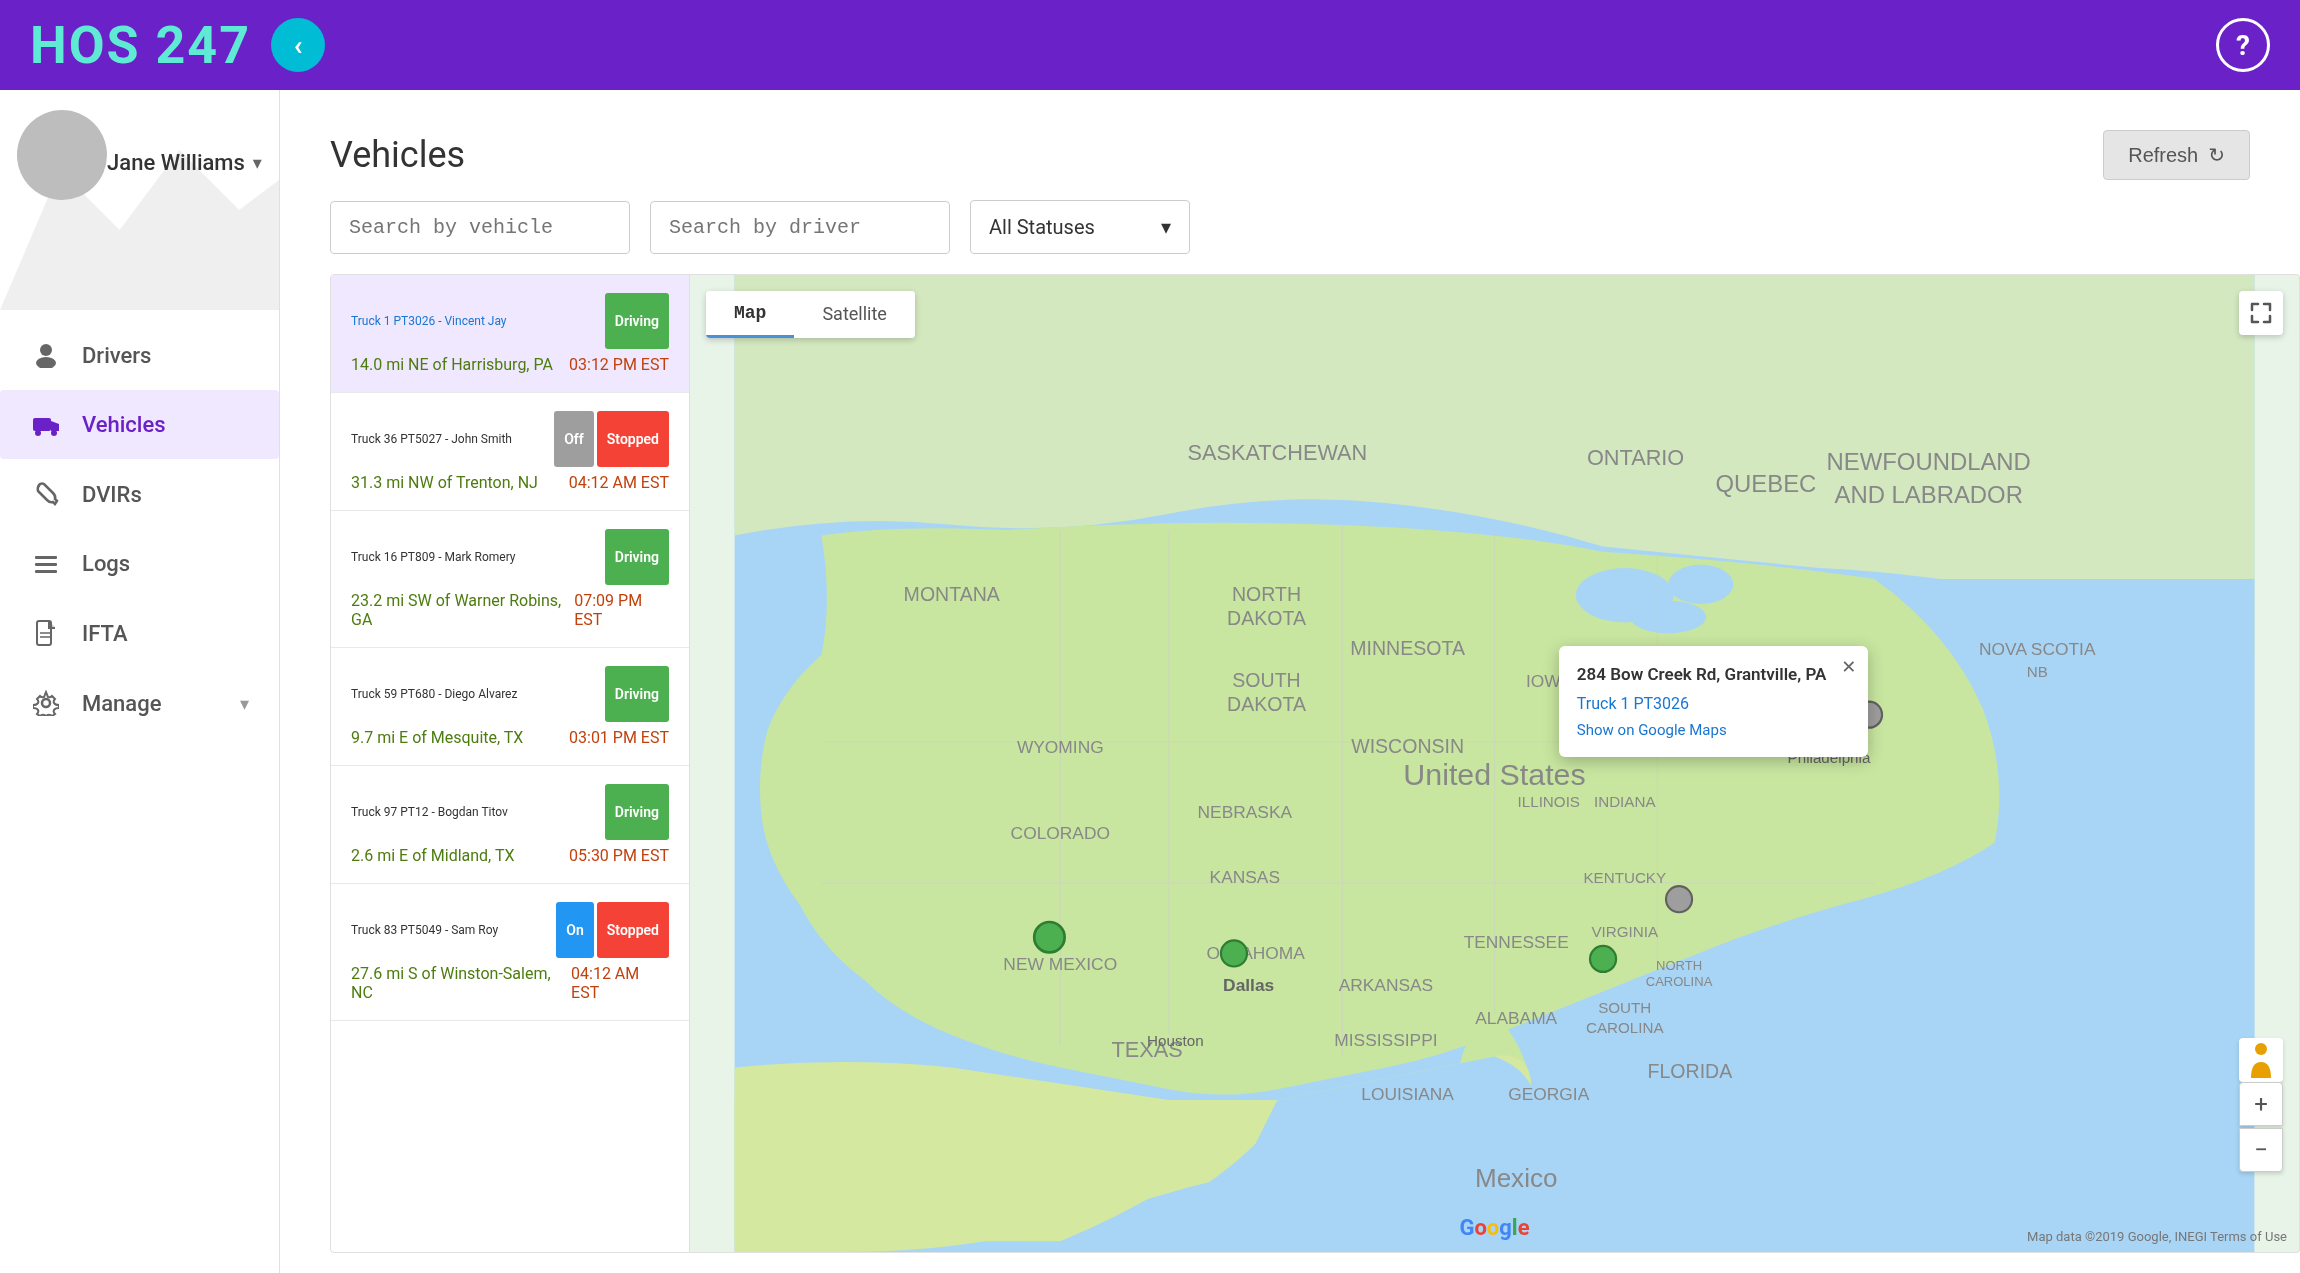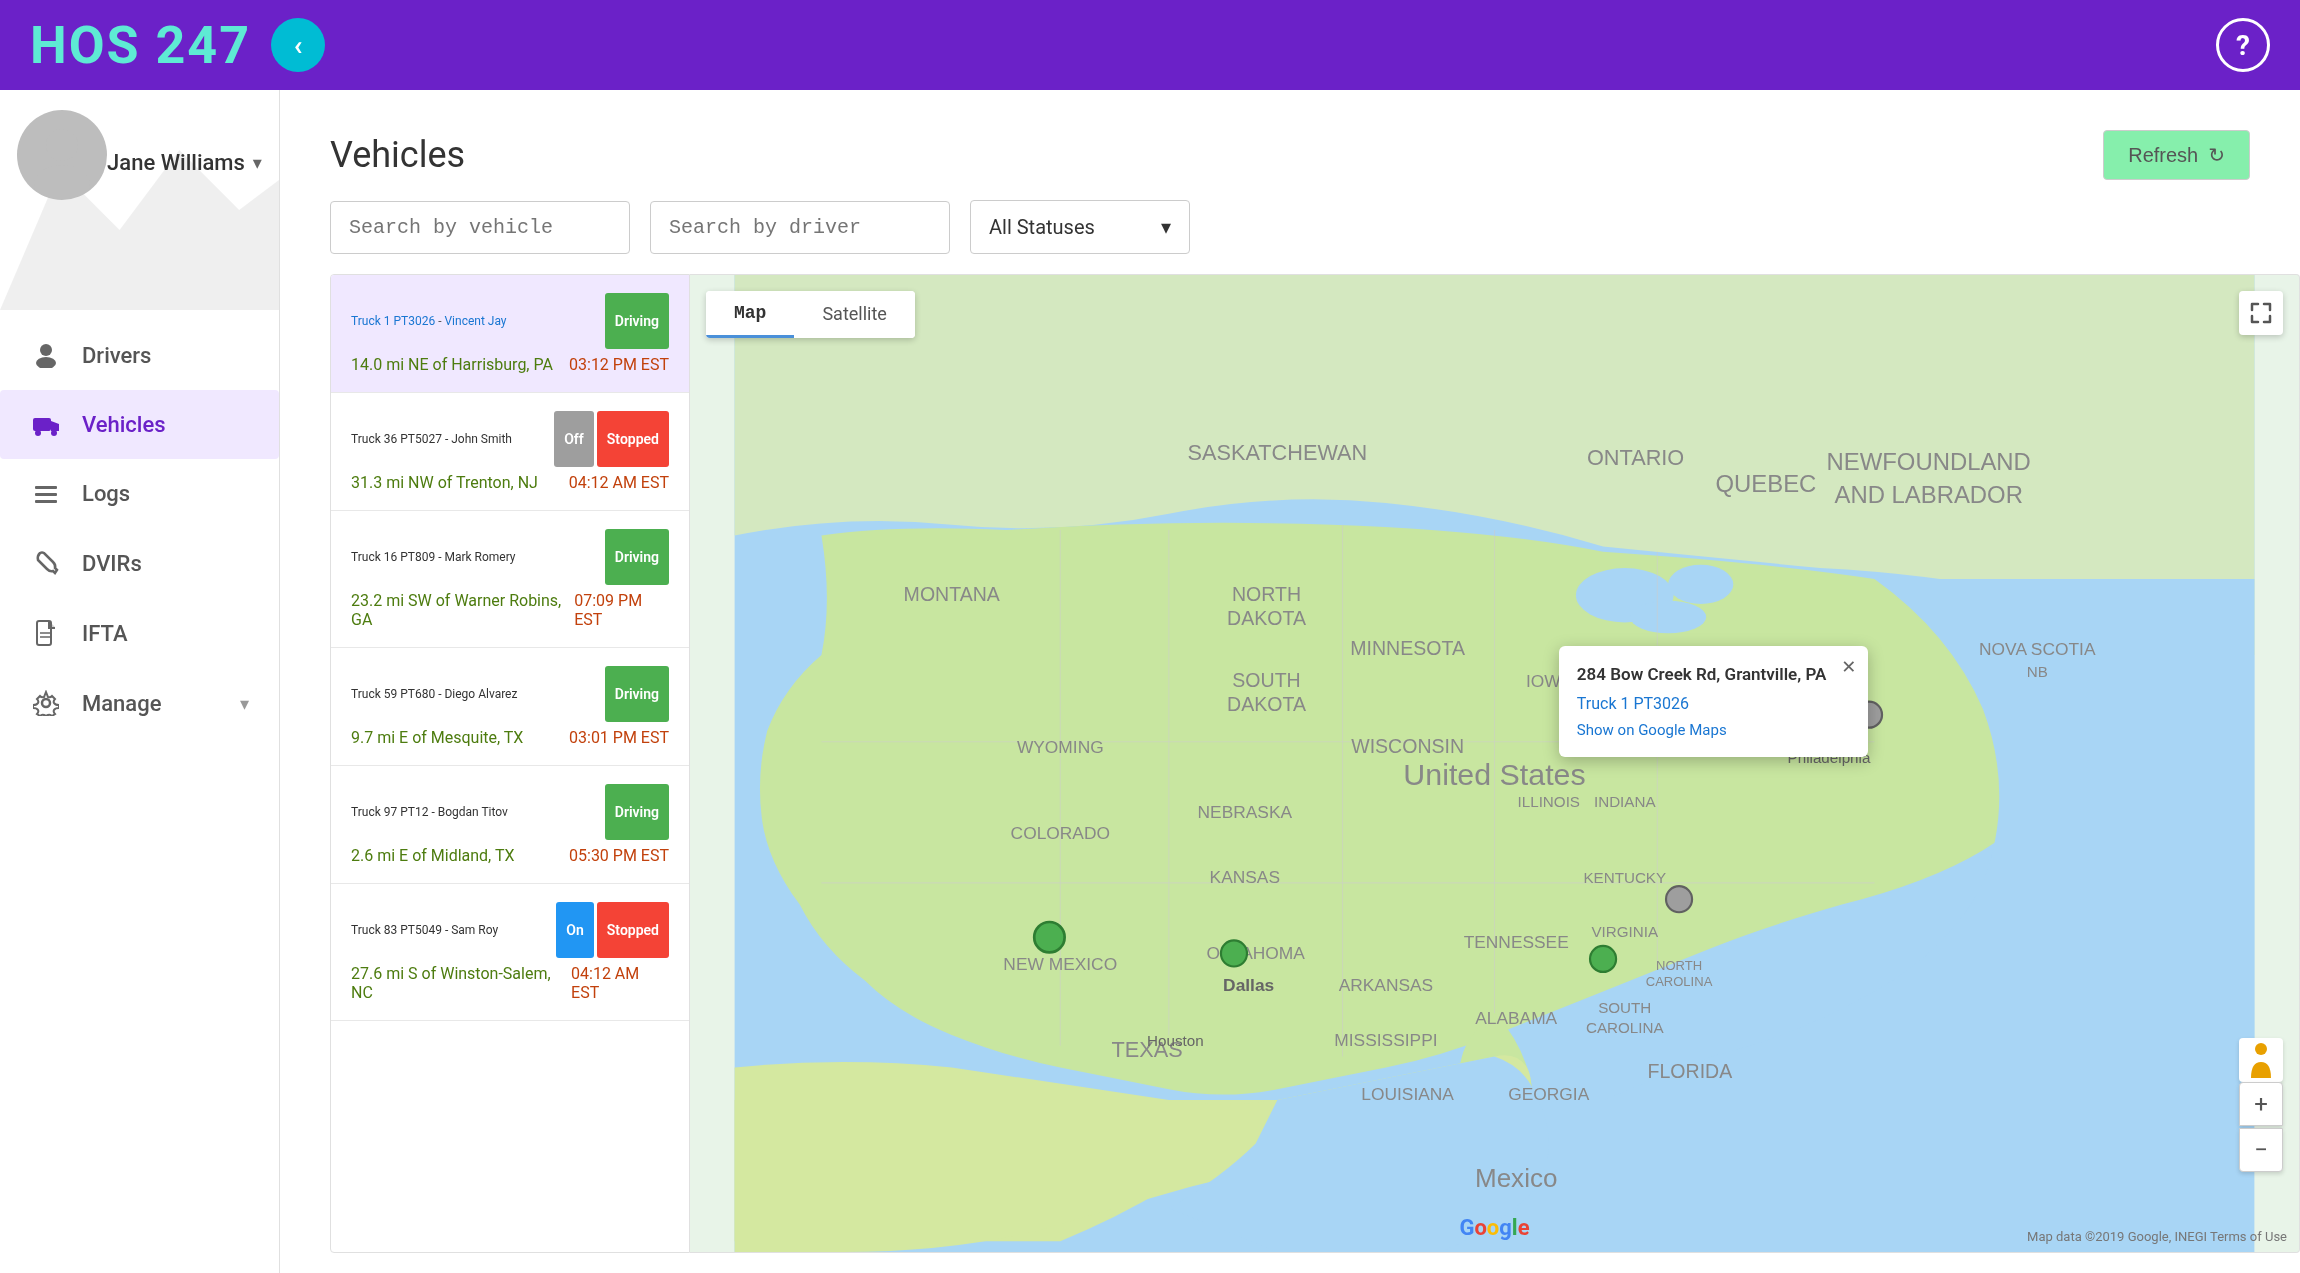--- a/index.html
+++ b/index.html
@@ -138,21 +138,21 @@
     .refresh-btn {
       display: flex;
       align-items: center;
       gap: 10px;
       border: 1px solid #ccc;
       border-radius: 4px;
       padding: 12px 24px;
       font-size: 20px;
       cursor: pointer;
       color: #555;
-      background: #86efac;
+      background: #e5e5e5;
     }
 
     
     .filters-row {
       display: flex;
       gap: 20px;
       padding: 0 50px 20px;
       align-items: center;
     }
     .search-input {
@@ -450,35 +450,35 @@
               <rect x="1" y="4" width="18" height="13" rx="2" fill="#6b21c8"></rect>
               <polygon points="19,7 27,10 27,17 19,17" fill="#6b21c8"></polygon>
               <circle cx="6" cy="19" r="3" fill="#6b21c8"></circle>
               <circle cx="22" cy="19" r="3" fill="#6b21c8"></circle>
             </svg>
         </span>
         <span>Vehicles</span>
       </div>
       <div class="nav-item">
         <span class="nav-icon">
+          <svg width="26" height="26" viewBox="0 0 26 26">
+              <path d="M7 3 Q4 6 5 10 L14 19 Q17 22 20 21 L22 23 L24 20 L22 18 Q23 15 20 12 L11 3 Q9 2 7 3 Z" fill="none" stroke="#666" stroke-width="2.5"></path>
+            </svg>
+        </span>
+        <span>DVIRs</span>
+      </div>
+      <div class="nav-item">
+        <span class="nav-icon">
           <svg width="26" height="22" viewBox="0 0 26 22">
               <rect x="2" y="3" width="22" height="3" rx="1" fill="#666"></rect>
               <rect x="2" y="10" width="22" height="3" rx="1" fill="#666"></rect>
               <rect x="2" y="17" width="22" height="3" rx="1" fill="#666"></rect>
             </svg>
         </span>
         <span>Logs</span>
-      </div>
-      <div class="nav-item">
-        <span class="nav-icon">
-          <svg width="26" height="26" viewBox="0 0 26 26">
-              <path d="M7 3 Q4 6 5 10 L14 19 Q17 22 20 21 L22 23 L24 20 L22 18 Q23 15 20 12 L11 3 Q9 2 7 3 Z" fill="none" stroke="#666" stroke-width="2.5"></path>
-            </svg>
-        </span>
-        <span>DVIRs</span>
       </div>
       <div class="nav-item">
         <span class="nav-icon">
           <svg width="22" height="26" viewBox="0 0 22 26">
               <rect x="2" y="1" width="14" height="24" rx="2" fill="none" stroke="#666" stroke-width="2"></rect>
               <polyline points="14,1 14,8 20,8" fill="none" stroke="#666" stroke-width="2"></polyline>
               <line x1="5" y1="13" x2="16" y2="13" stroke="#666" stroke-width="1.5"></line>
               <line x1="5" y1="17" x2="16" y2="17" stroke="#666" stroke-width="1.5"></line>
               <polygon points="14,1 20,7 20,8 14,8" fill="#666" opacity="0.3"></polygon>
             </svg>

